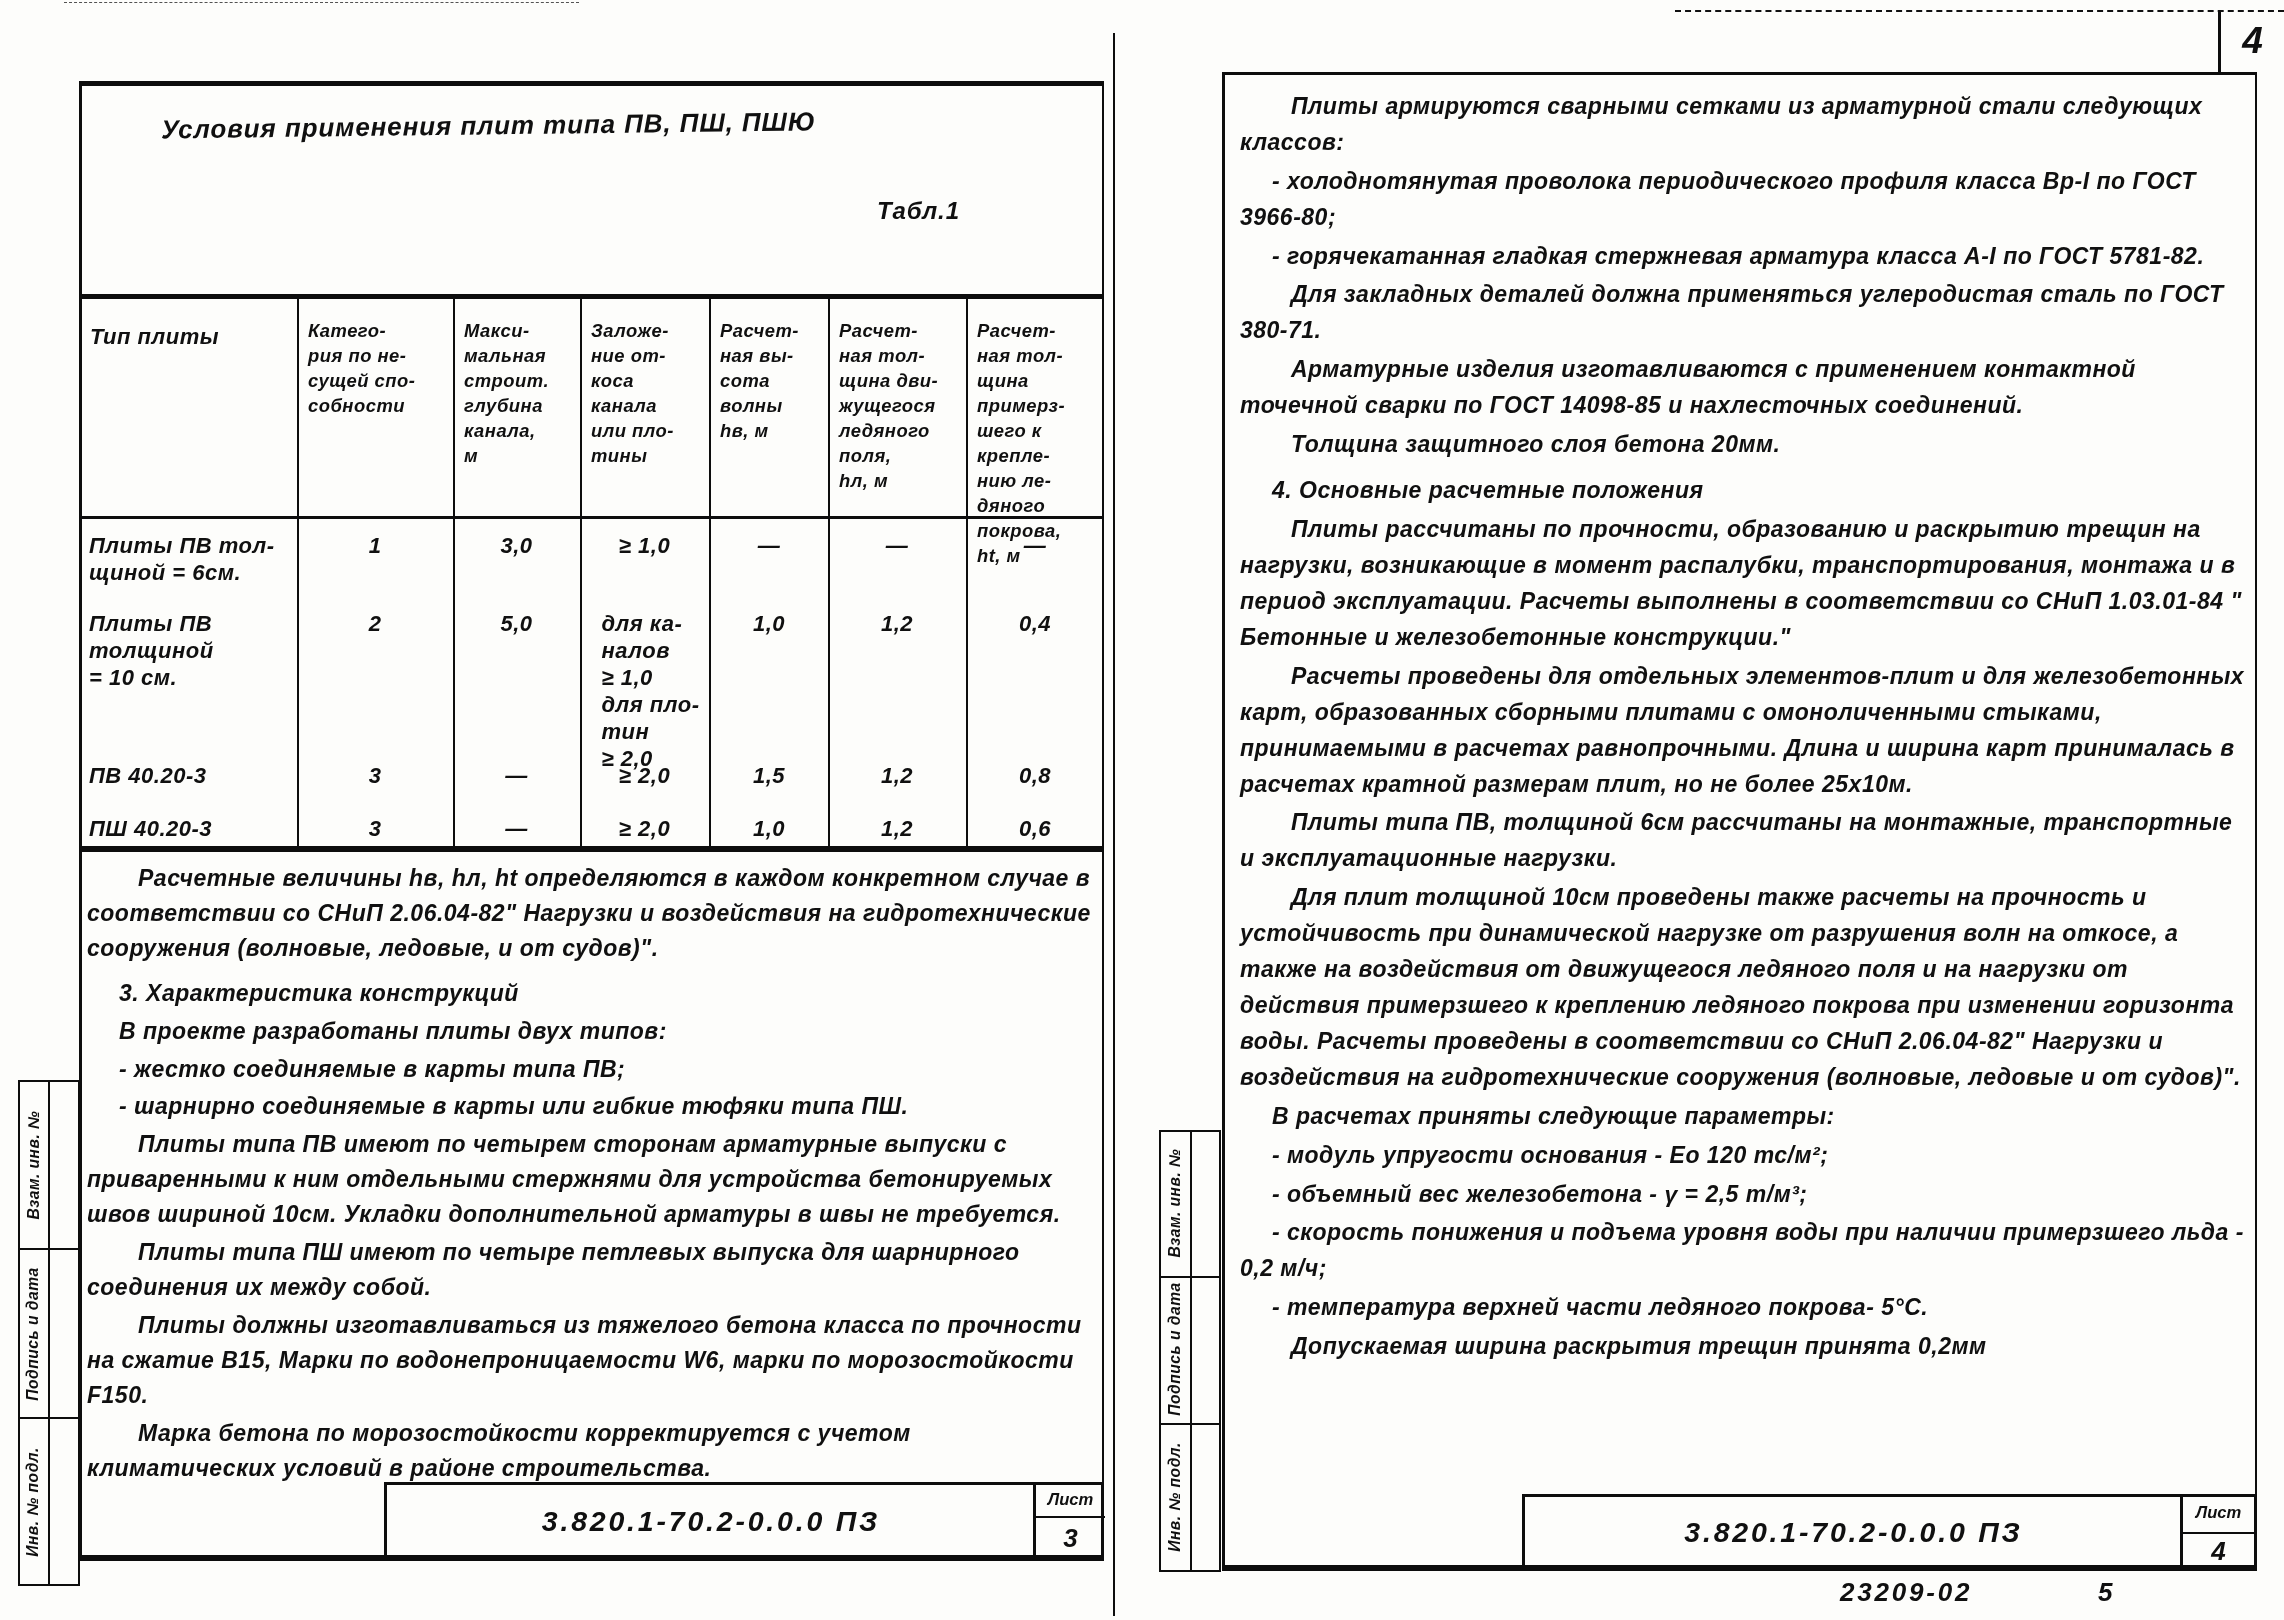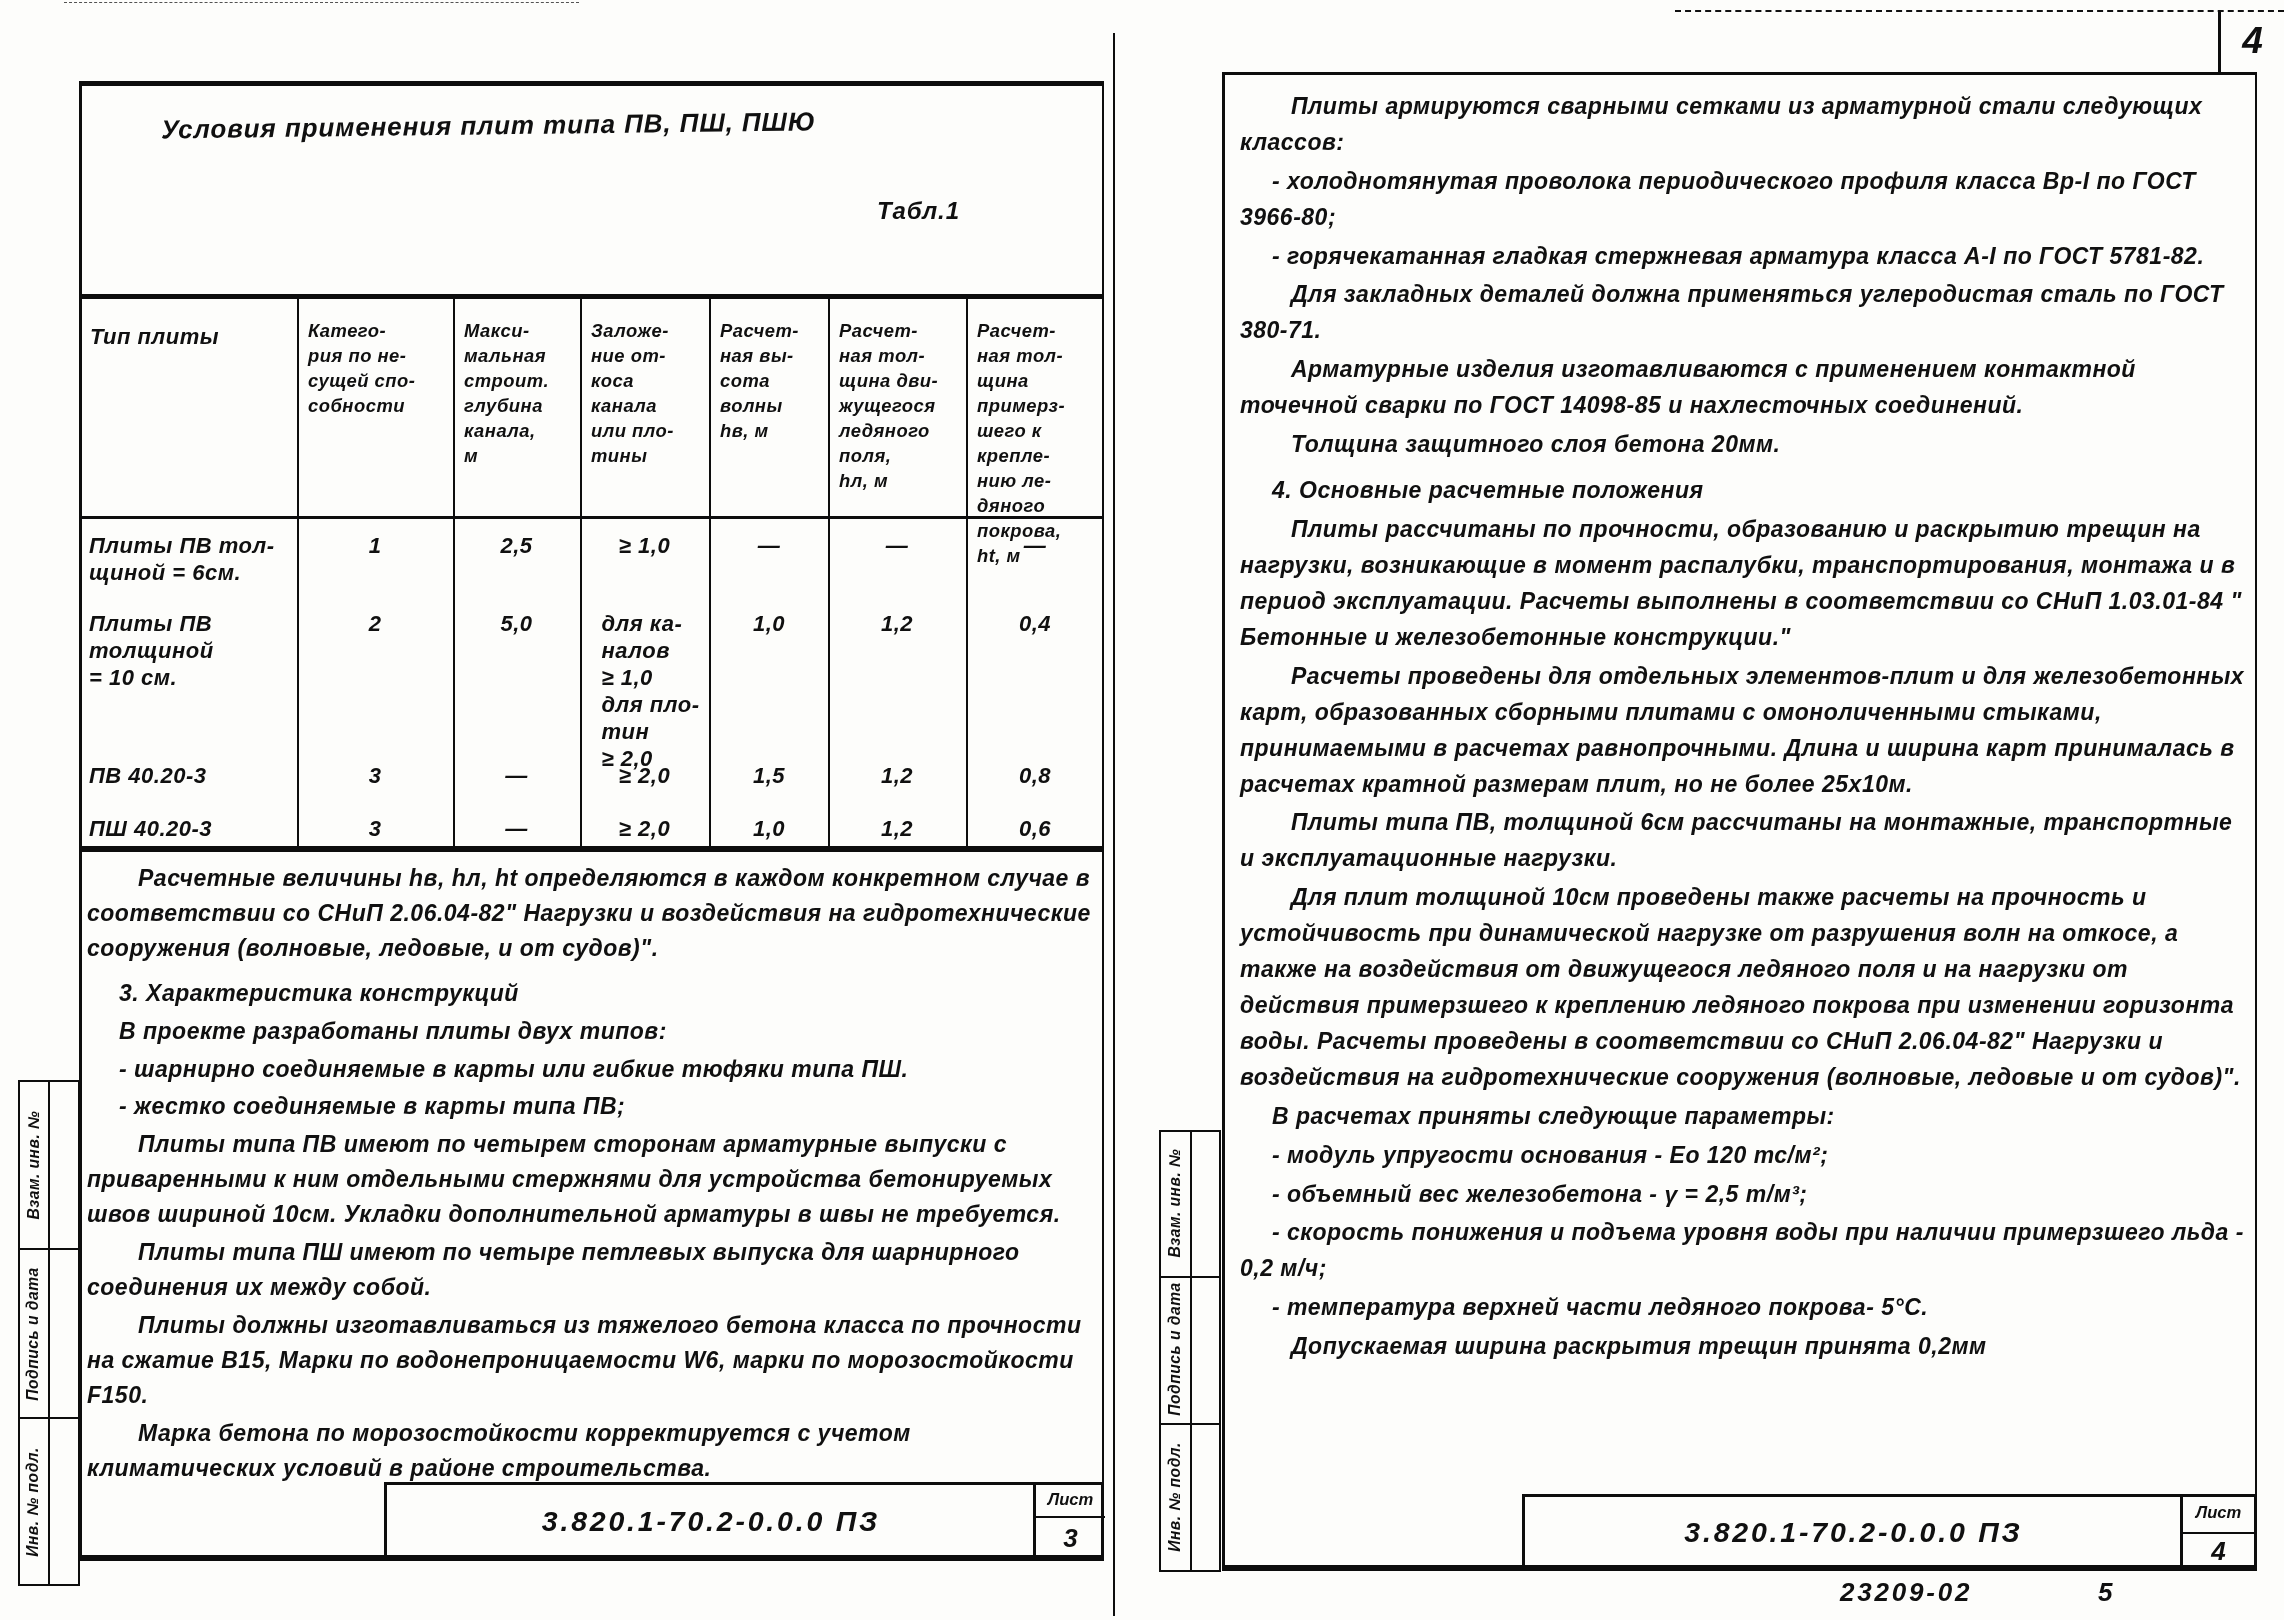--- a/index.html
+++ b/index.html
@@ -154,21 +154,21 @@
 шего к
 крепле-
 нию ле-
 дяного
 покрова,
 ht, м</div>
 
   <div class="td lbl c0 r0">Плиты ПВ тол-
 щиной  = 6см.</div>
   <div class="td c1 r0">1</div>
-  <div class="td c2 r0">2,5</div>
+  <div class="td c2 r0">3,0</div>
   <div class="td c3 r0">≥ 1,0</div>
   <div class="td c4 r0">—</div>
   <div class="td c5 r0">—</div>
   <div class="td c6 r0">—</div>
 
   <div class="td lbl c0 r1">Плиты ПВ
 толщиной
 = 10 см.</div>
   <div class="td c1 r1">2</div>
   <div class="td c2 r1">5,0</div>
@@ -195,22 +195,22 @@
   <div class="td c2 r3">—</div>
   <div class="td c3 r3">≥ 2,0</div>
   <div class="td c4 r3">1,0</div>
   <div class="td c5 r3">1,2</div>
   <div class="td c6 r3">0,6</div>
 
   <div class="lp-text">
     <p class="para ind">Расчетные величины hв, hл, ht  определяются в каждом конкретном случае в соответствии со СНиП 2.06.04-82" Нагрузки и воздействия на гидротехнические сооружения (волновые, ледовые, и от судов)".</p>
     <p class="para ind2 gap-top">3. Характеристика конструкций</p>
     <p class="para ind2">В проекте разработаны плиты двух типов:</p>
+    <p class="para dash">- жестко соединяемые  в карты типа ПВ;</p>
     <p class="para dash">- шарнирно соединяемые в карты или гибкие тюфяки типа ПШ.</p>
-    <p class="para dash">- жестко соединяемые  в карты типа ПВ;</p>
     <p class="para ind">Плиты типа ПВ имеют по четырем сторонам арматурные выпуски с приваренными к ним отдельными стержнями для устройства бетонируемых швов шириной 10см. Укладки дополнительной арматуры в швы не требуется.</p>
     <p class="para ind">Плиты типа ПШ имеют по четыре петлевых выпуска для шарнирного соединения их между собой.</p>
     <p class="para ind">Плиты должны изготавливаться из тяжелого бетона класса по прочности на сжатие В15, Марки по водонепроницаемости W6, марки по морозостойкости F150.</p>
     <p class="para ind">Марка бетона по морозостойкости корректируется с учетом климатических условий в районе строительства.</p>
   </div>
 
   <div class="frame lstamp"></div>
   <div class="line lstamp-div"></div>
   <div class="line lstamp-h"></div>
   <div class="abs ctr lcode">3.820.1-70.2-0.0.0 ПЗ</div>

